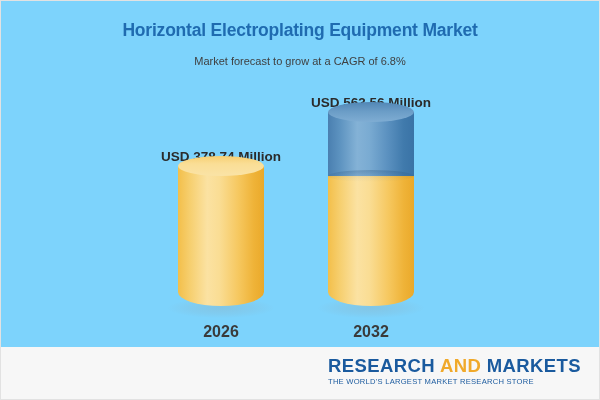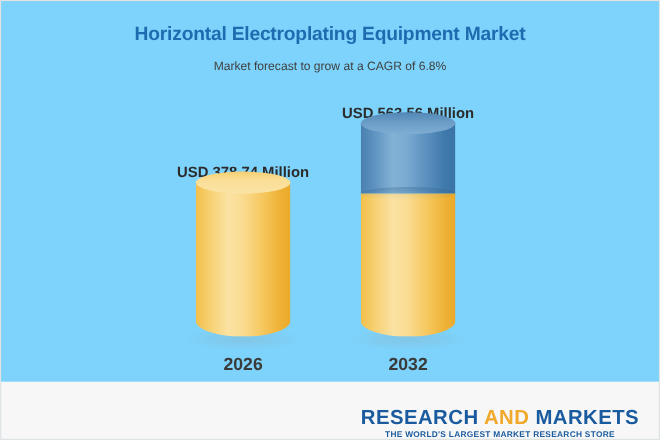--- a/index.html
+++ b/index.html
@@ -163,35 +163,35 @@
     position: absolute;
     left: 30px;
     top: 19px;
     font-size: 11px;
     color: #8e8e8e;
     text-decoration: none;
   }
   .logo {
     position: absolute;
     right: 18px;
-    top: 22px;
-    text-align: center;
+    top: 9px;
+    text-align: left;
   }
   .logo-main {
     font-size: 18.5px;
     font-weight: bold;
     letter-spacing: 0.4px;
     color: #1a5a9e;
     line-height: 1.05;
     white-space: nowrap;
   }
   .logo-and { color: #f0a92a; }
   .logo-tag {
     font-size: 7.6px;
-    font-weight: bold;
+    font-weight: normal;
     letter-spacing: 0.25px;
     color: #1a5a9e;
     padding-top: 2px;
     white-space: nowrap;
   }
 </style>
 </head>
 <body>
 
 <div class="card">

